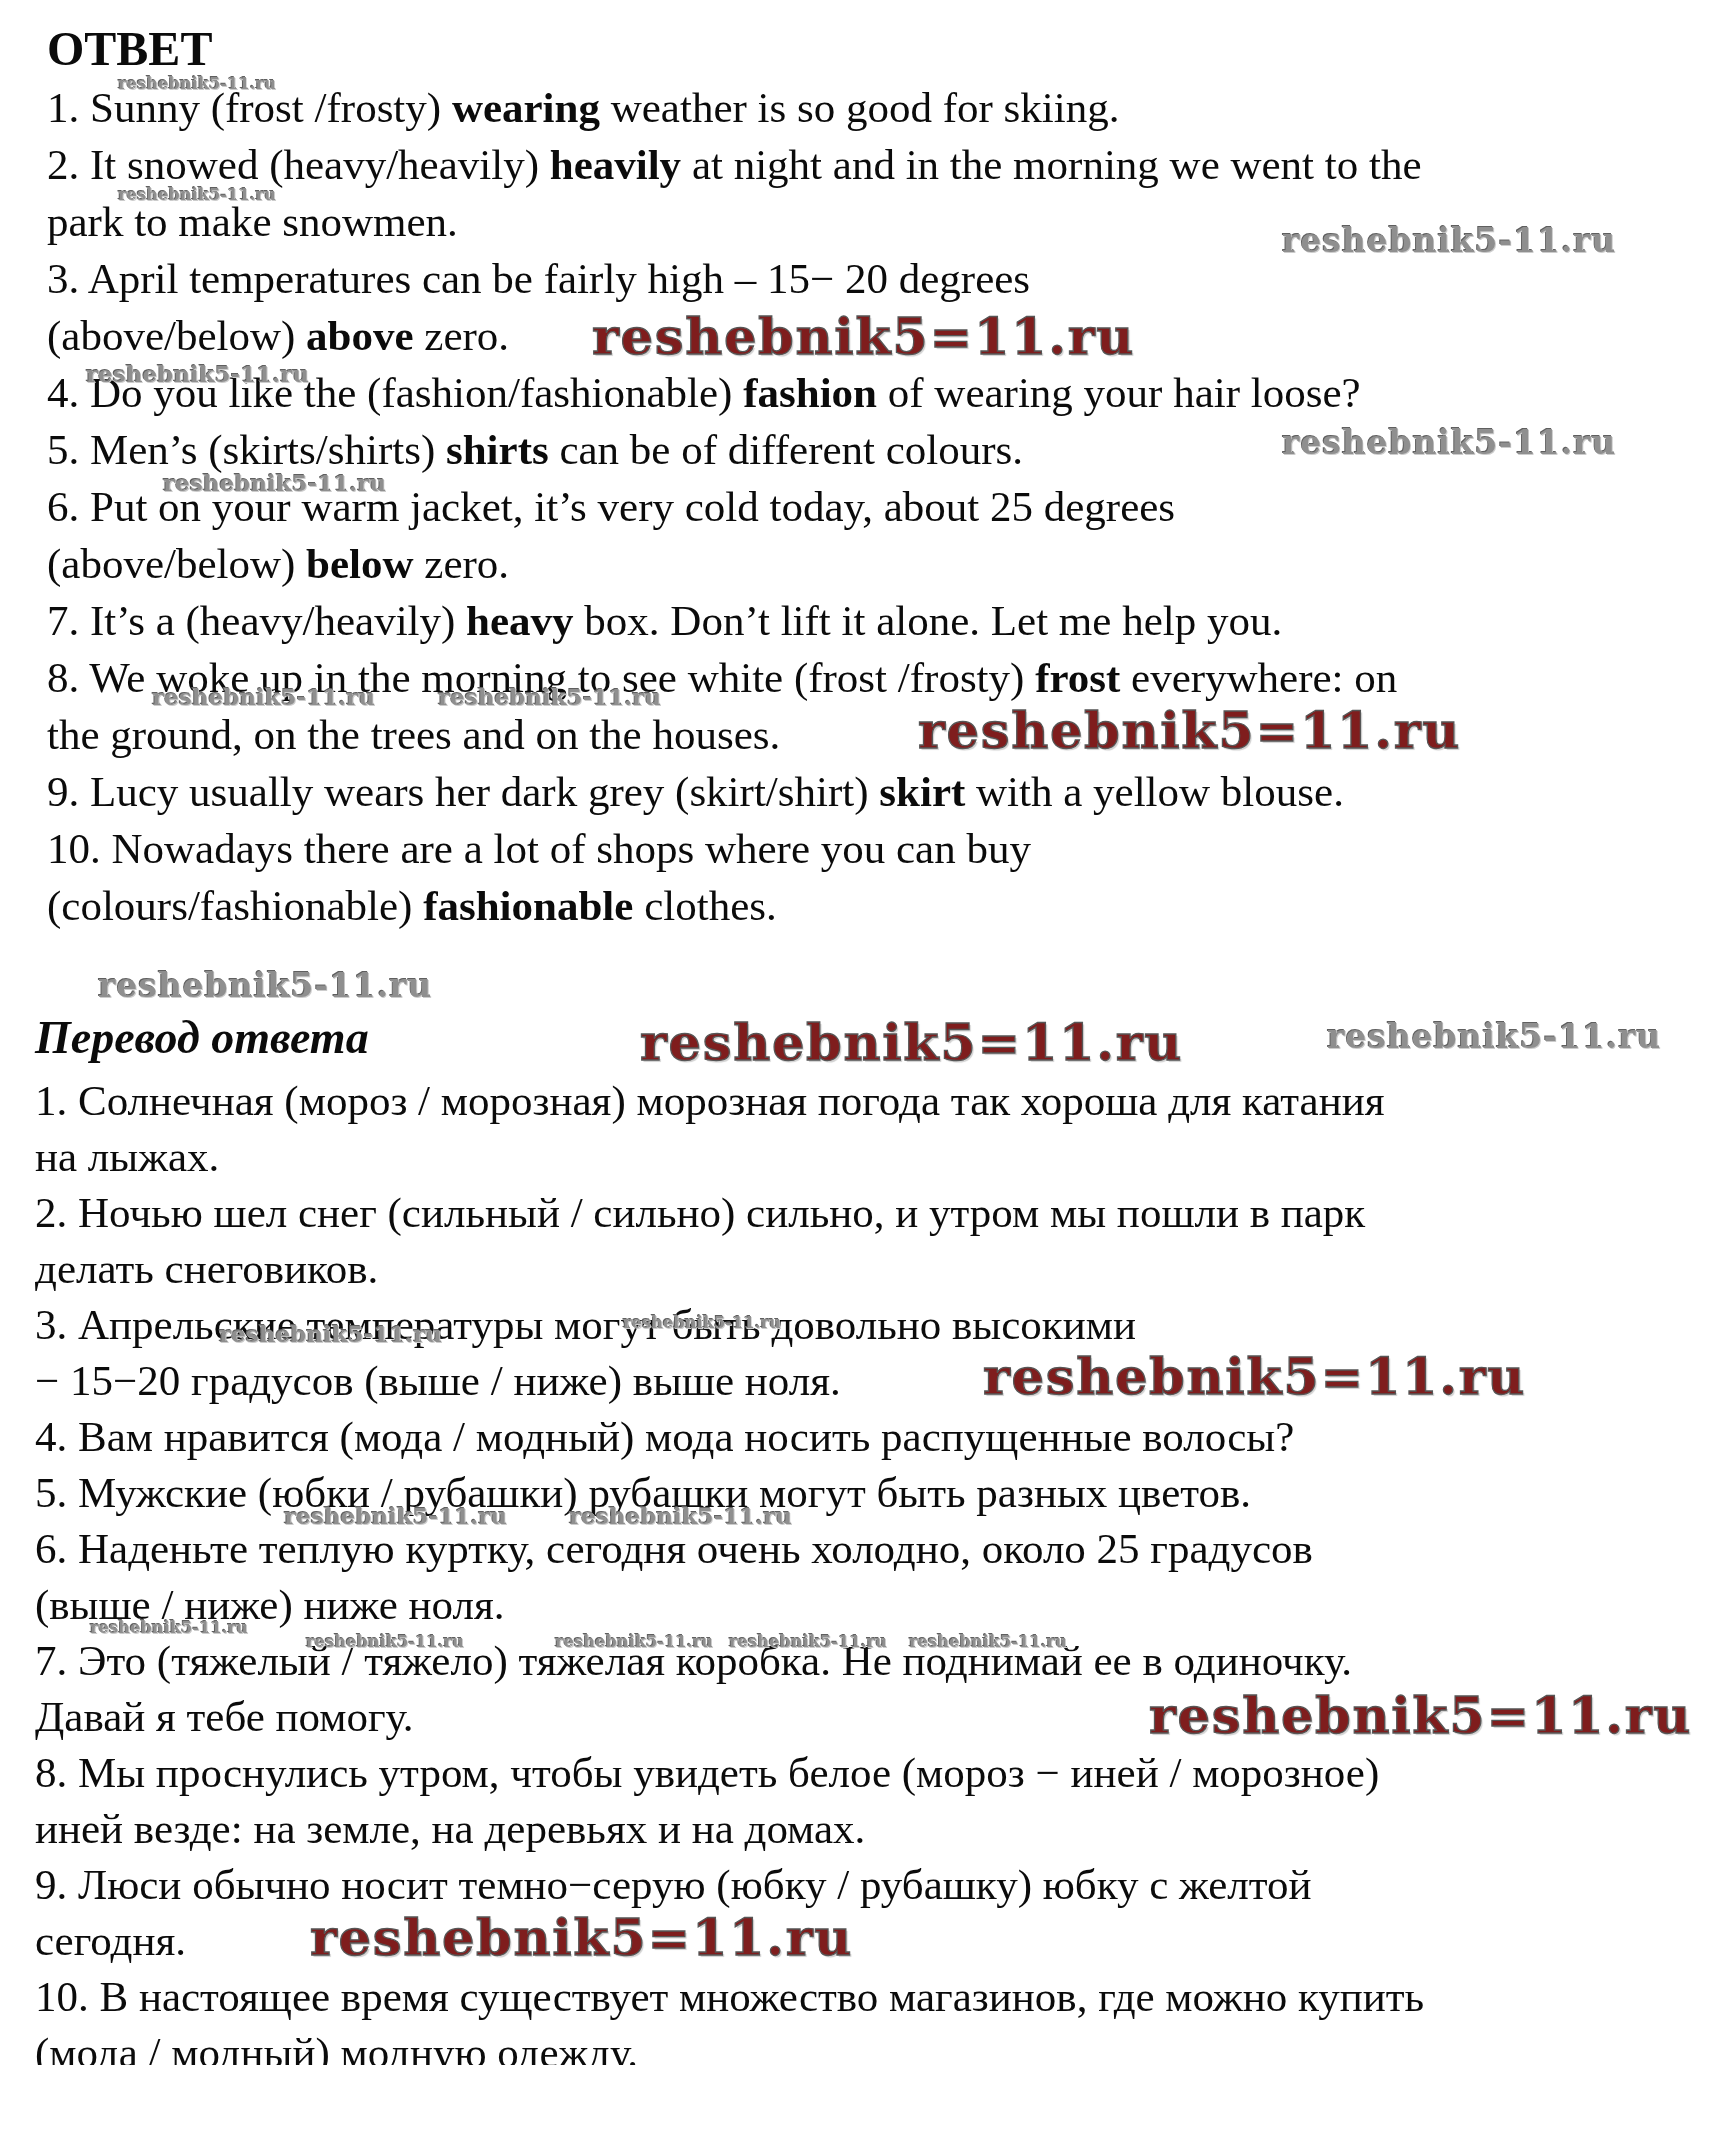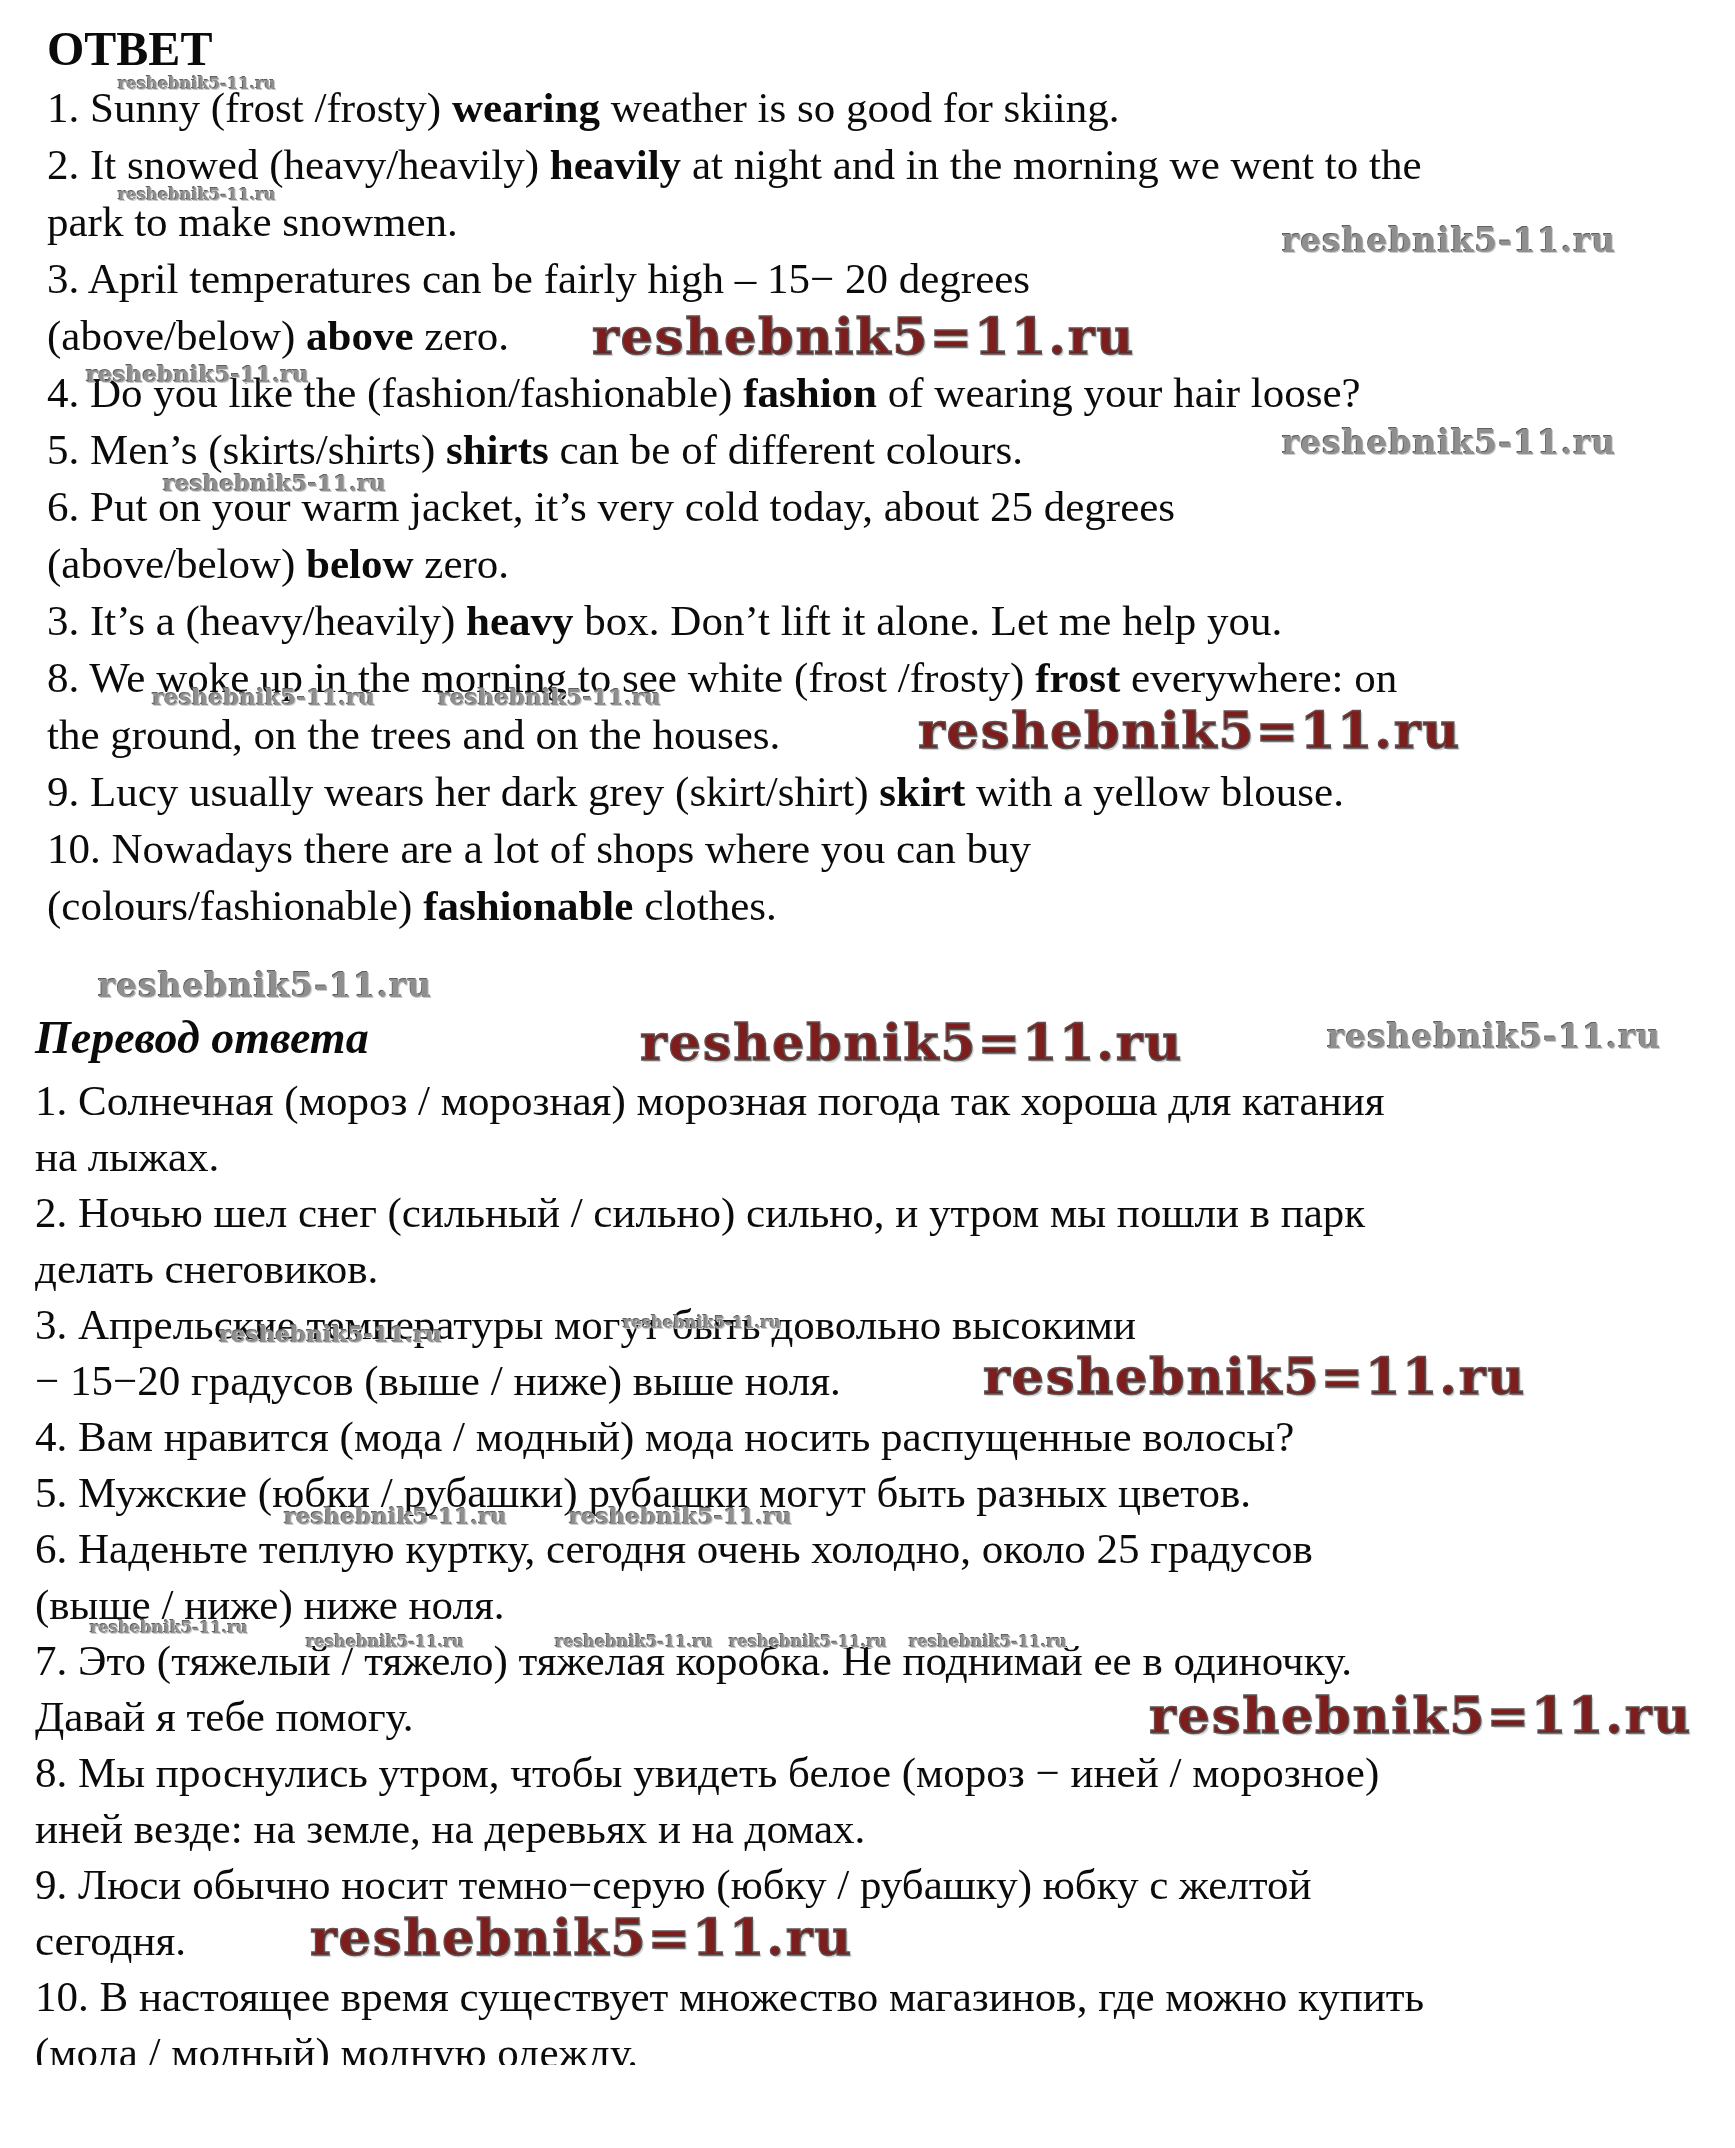--- a/index.html
+++ b/index.html
@@ -87,21 +87,21 @@
     <div>
         <div class="text-line"><span class="">1. Sunny (frost /frosty) </span><span class="answer-bold">wearing</span><span class=""> weather is so good for skiing.</span></div>
         <div class="text-line"><span class="">2. It snowed (heavy/heavily) </span><span class="answer-bold">heavily</span><span class=""> at night and in the morning we went to the</span></div>
         <div class="text-line"><span class="">park to make snowmen.</span></div>
         <div class="text-line"><span class="">3. April temperatures can be fairly high – 15− 20 degrees</span></div>
         <div class="text-line"><span class="">(above/below) </span><span class="answer-bold">above</span><span class=""> zero.</span></div>
         <div class="text-line"><span class="">4. Do you like the (fashion/fashionable) </span><span class="answer-bold">fashion</span><span class=""> of wearing your hair loose?</span></div>
         <div class="text-line"><span class="">5. Men’s (skirts/shirts) </span><span class="answer-bold">shirts</span><span class=""> can be of different colours.</span></div>
         <div class="text-line"><span class="">6. Put on your warm jacket, it’s very cold today, about 25 degrees</span></div>
         <div class="text-line"><span class="">(above/below) </span><span class="answer-bold">below</span><span class=""> zero.</span></div>
-        <div class="text-line"><span class="">3. It’s a (heavy/heavily) </span><span class="answer-bold">heavy</span><span class=""> box. Don’t lift it alone. Let me help you.</span></div>
+        <div class="text-line"><span class="">7. It’s a (heavy/heavily) </span><span class="answer-bold">heavy</span><span class=""> box. Don’t lift it alone. Let me help you.</span></div>
         <div class="text-line"><span class="">8. We woke up in the morning to see white (frost /frosty) </span><span class="answer-bold">frost</span><span class=""> everywhere: on</span></div>
         <div class="text-line"><span class="">the ground, on the trees and on the houses.</span></div>
         <div class="text-line"><span class="">9. Lucy usually wears her dark grey (skirt/shirt) </span><span class="answer-bold">skirt</span><span class=""> with a yellow blouse.</span></div>
         <div class="text-line"><span class="">10. Nowadays there are a lot of shops where you can buy</span></div>
         <div class="text-line"><span class="">(colours/fashionable) </span><span class="answer-bold">fashionable</span><span class=""> clothes.</span></div>
       </div>
   </section>
 
   <section class="translation-section">
     <h2 class="ru-title">Перевод ответа</h2>

